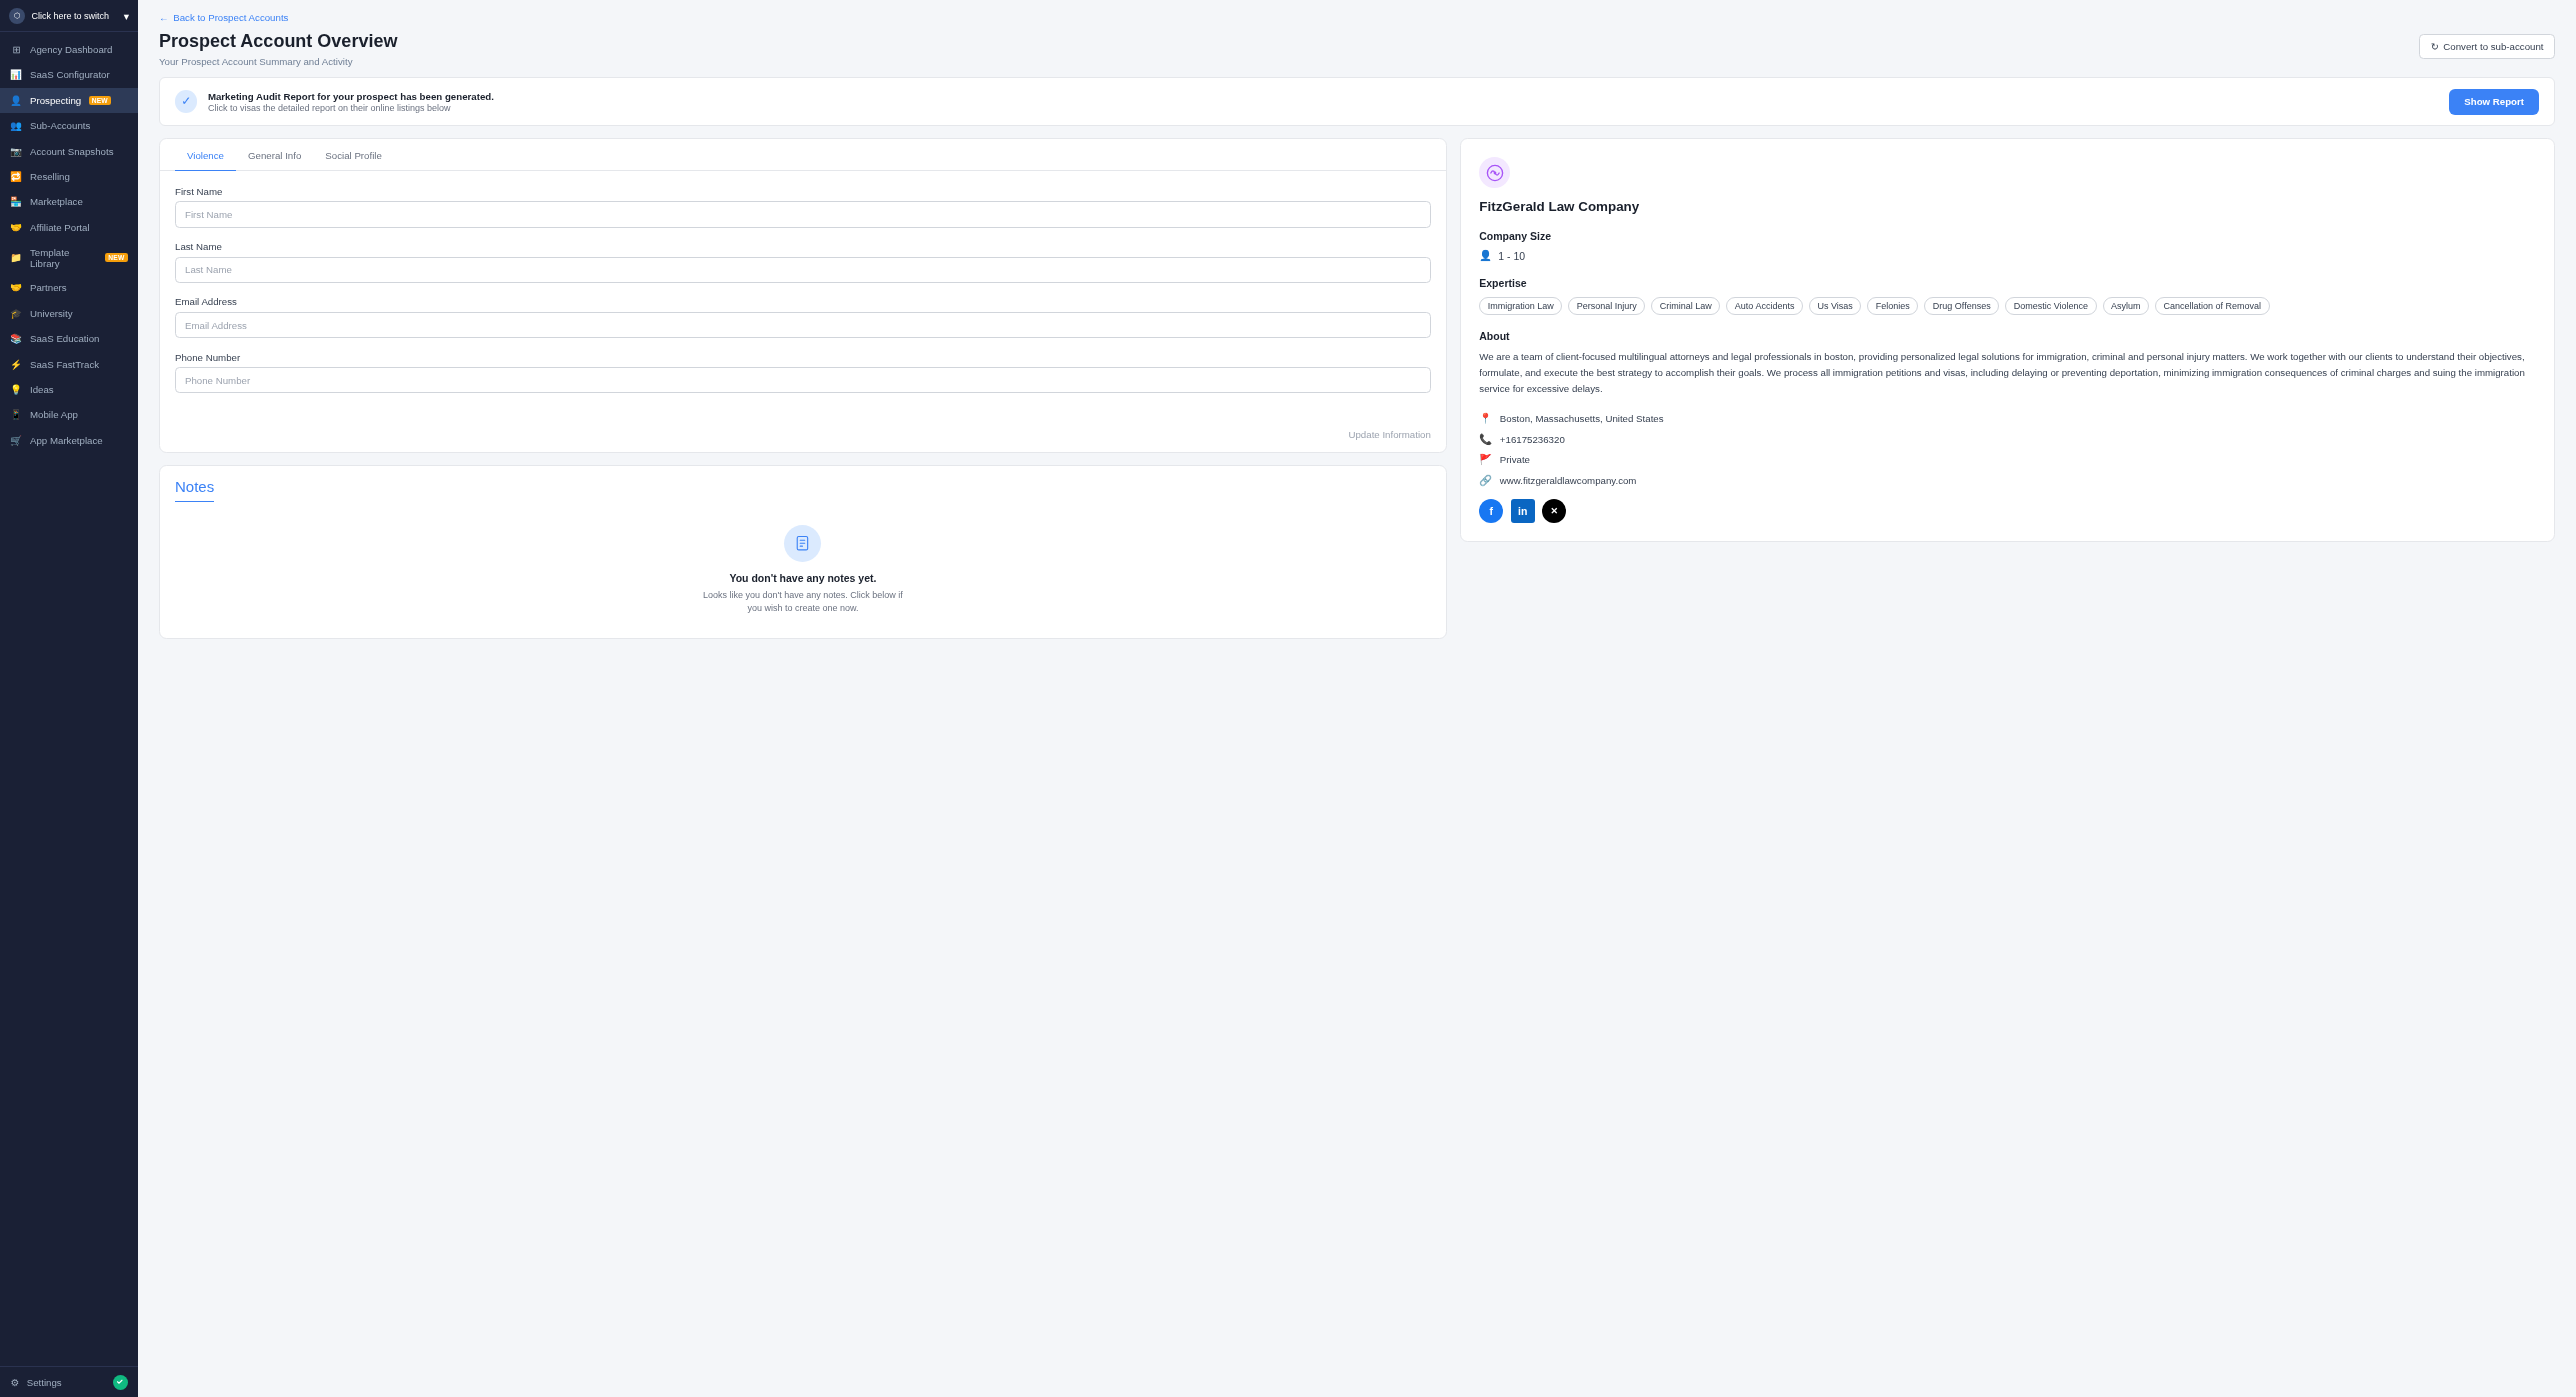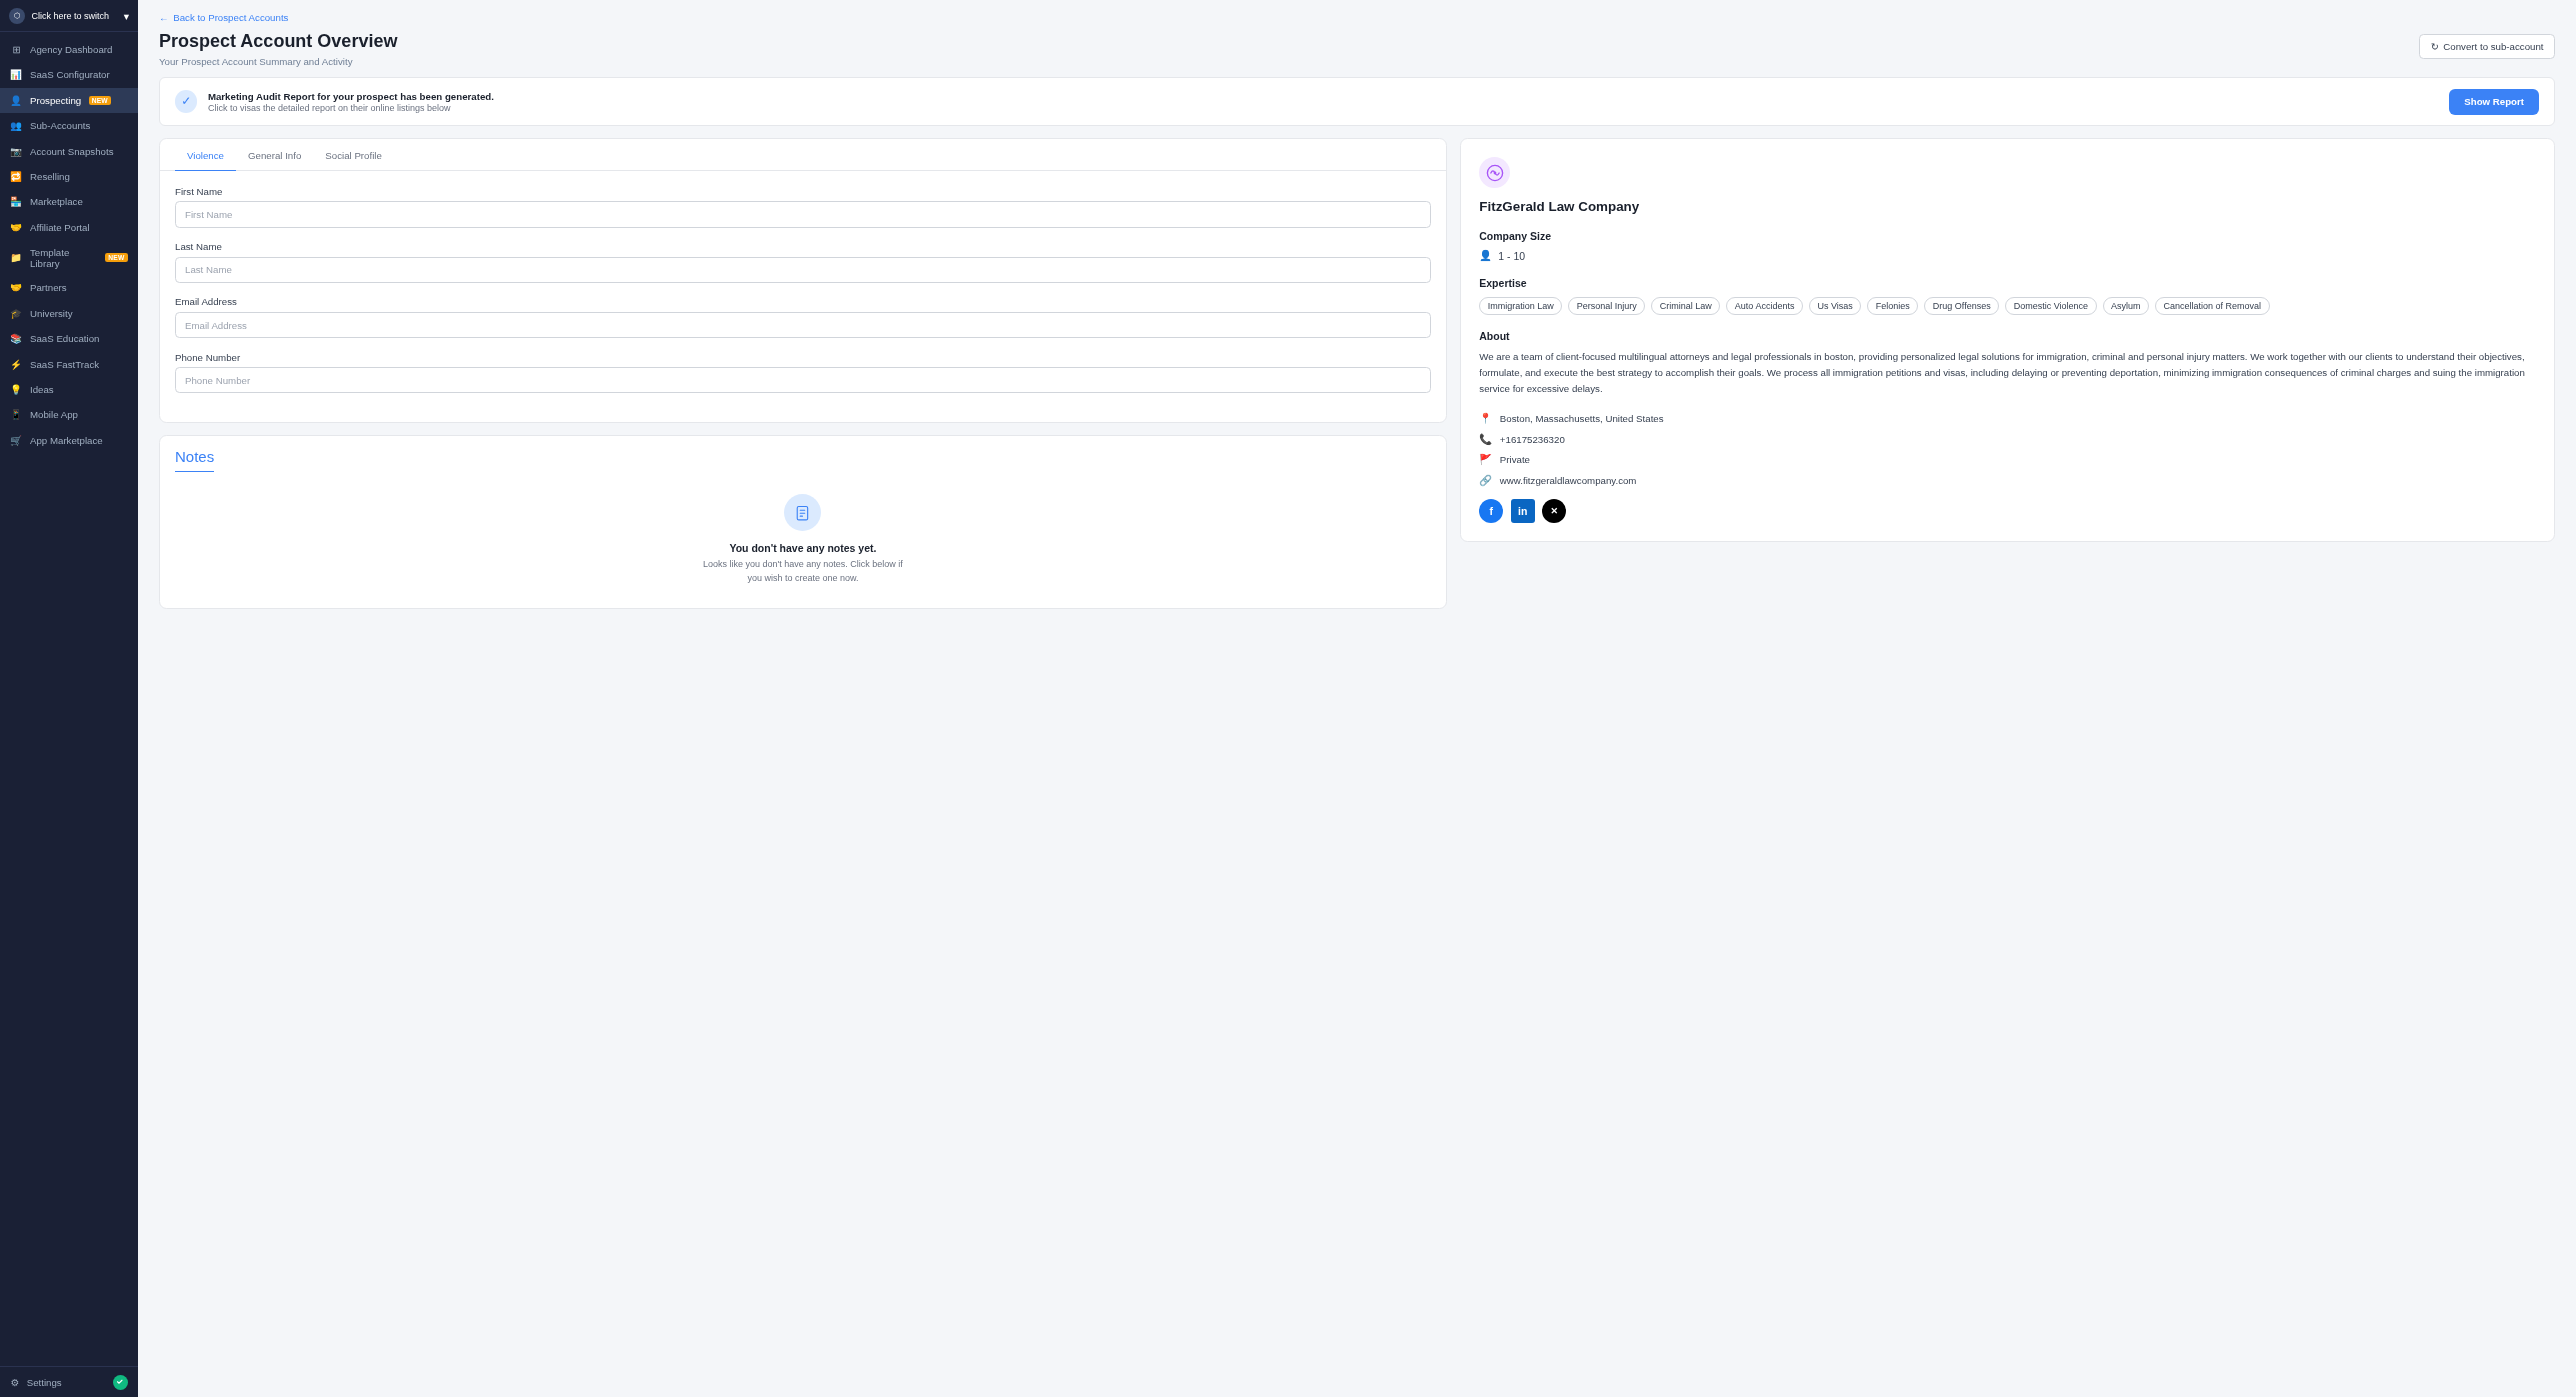--- a/index.html
+++ b/index.html
@@ -310,20 +310,23 @@
             <input class="form-input" type="text" placeholder="Last Name" style="">
           </div>
           <div class="form-group">
             <label class="form-label">Email Address</label>
             <input class="form-input" type="email" placeholder="Email Address" style="">
           </div>
           <div class="form-group">
             <label class="form-label">Phone Number</label>
             <input class="form-input" type="tel" placeholder="Phone Number" style="">
           </div>
+        </div>
+        <div class="form-footer">
+          <button class="update-btn">Update Information</button>
         </div>
       </div>
 
       <div class="card">
         <div class="notes-header">
           <div class="notes-tab">Notes</div>
         </div>
         <div class="notes-body">
           <div class="notes-icon">
             <svg width="16.4" height="16.4" viewBox="0 0 22 22" fill="none" xmlns="http://www.w3.org/2000/svg">

